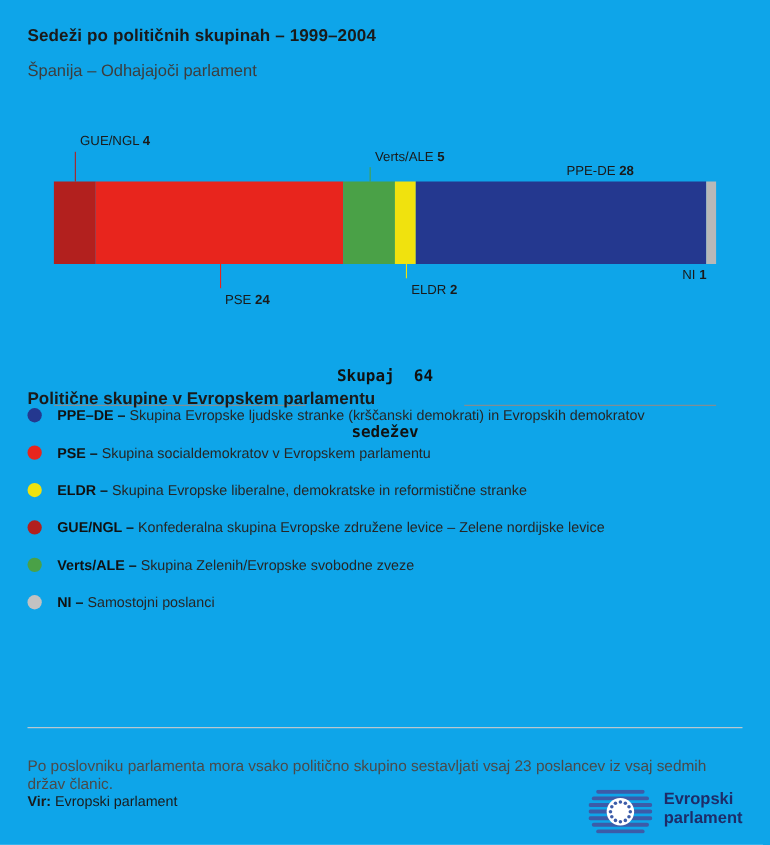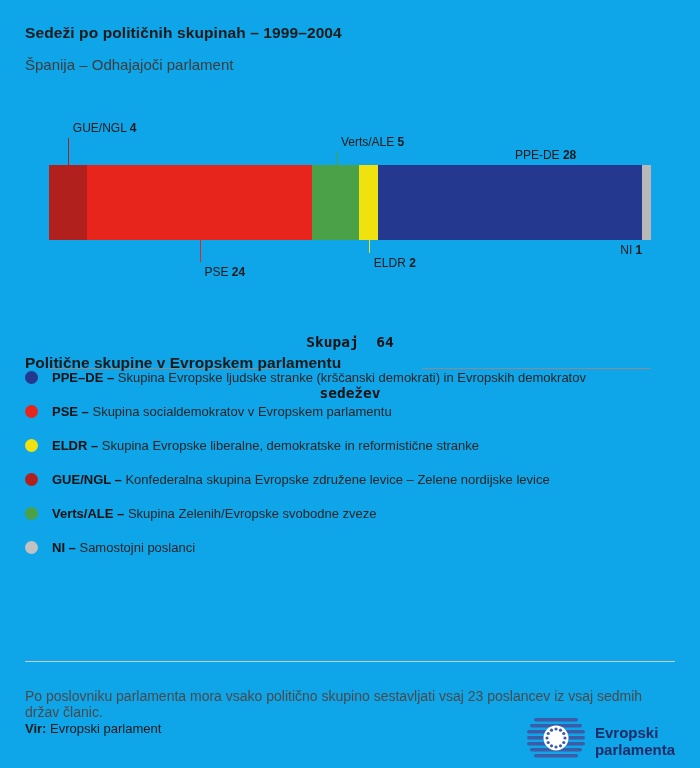--- a/index.html
+++ b/index.html
@@ -26,21 +26,21 @@
   .dot{width:13px;height:13px;border-radius:50%;flex:0 0 13px;margin-right:14px}
   .ltext{font-size:13px;color:#262626}
   .ltext b{color:#111;font-weight:700}
 
   .divider{position:absolute;left:25px;right:25px;top:661px;height:1px;background:#cccccc}
   .footnote{position:absolute;left:25px;top:674px;width:650px;font-size:14px;line-height:16px;color:#4a4a4a}
 
   .footer{position:absolute;left:25px;right:25px;bottom:10px;display:flex;justify-content:space-between;align-items:flex-end}
   .source{font-size:13px;color:#1a1a1a;padding-bottom:9px}
   .source b{font-weight:700}
-  .logo{display:flex;align-items:flex-end;gap:10px}
+  .logo{display:flex;align-items:flex-start;gap:10px}
   .logo-text{font-size:15px;font-weight:700;color:#1e2c68;line-height:1.15}
 </style>
 </head>
 <body>
 
 <div class="page">
 
   <h1 class="title">Sedeži po političnih skupinah – 1999–2004</h1>
   <h2 class="subtitle">Španija – Odhajajoči parlament</h2>
 
@@ -129,18 +129,18 @@
           <circle cx="20" cy="20" r="1.6"></circle>
           <circle cx="21.2" cy="15.5" r="1.6"></circle>
           <circle cx="24.5" cy="12.2" r="1.6"></circle>
           <circle cx="29" cy="11" r="1.6"></circle>
           <circle cx="33.5" cy="12.2" r="1.6"></circle>
           <circle cx="36.8" cy="15.5" r="1.6"></circle>
         </g>
       </svg>
       <div class="logo-text">
         <div>Evropski</div>
-        <div>parlamenta</div>
+        <div>parlament</div>
       </div>
     </div>
   </div>
 
 </div>
 
 </body></html>

